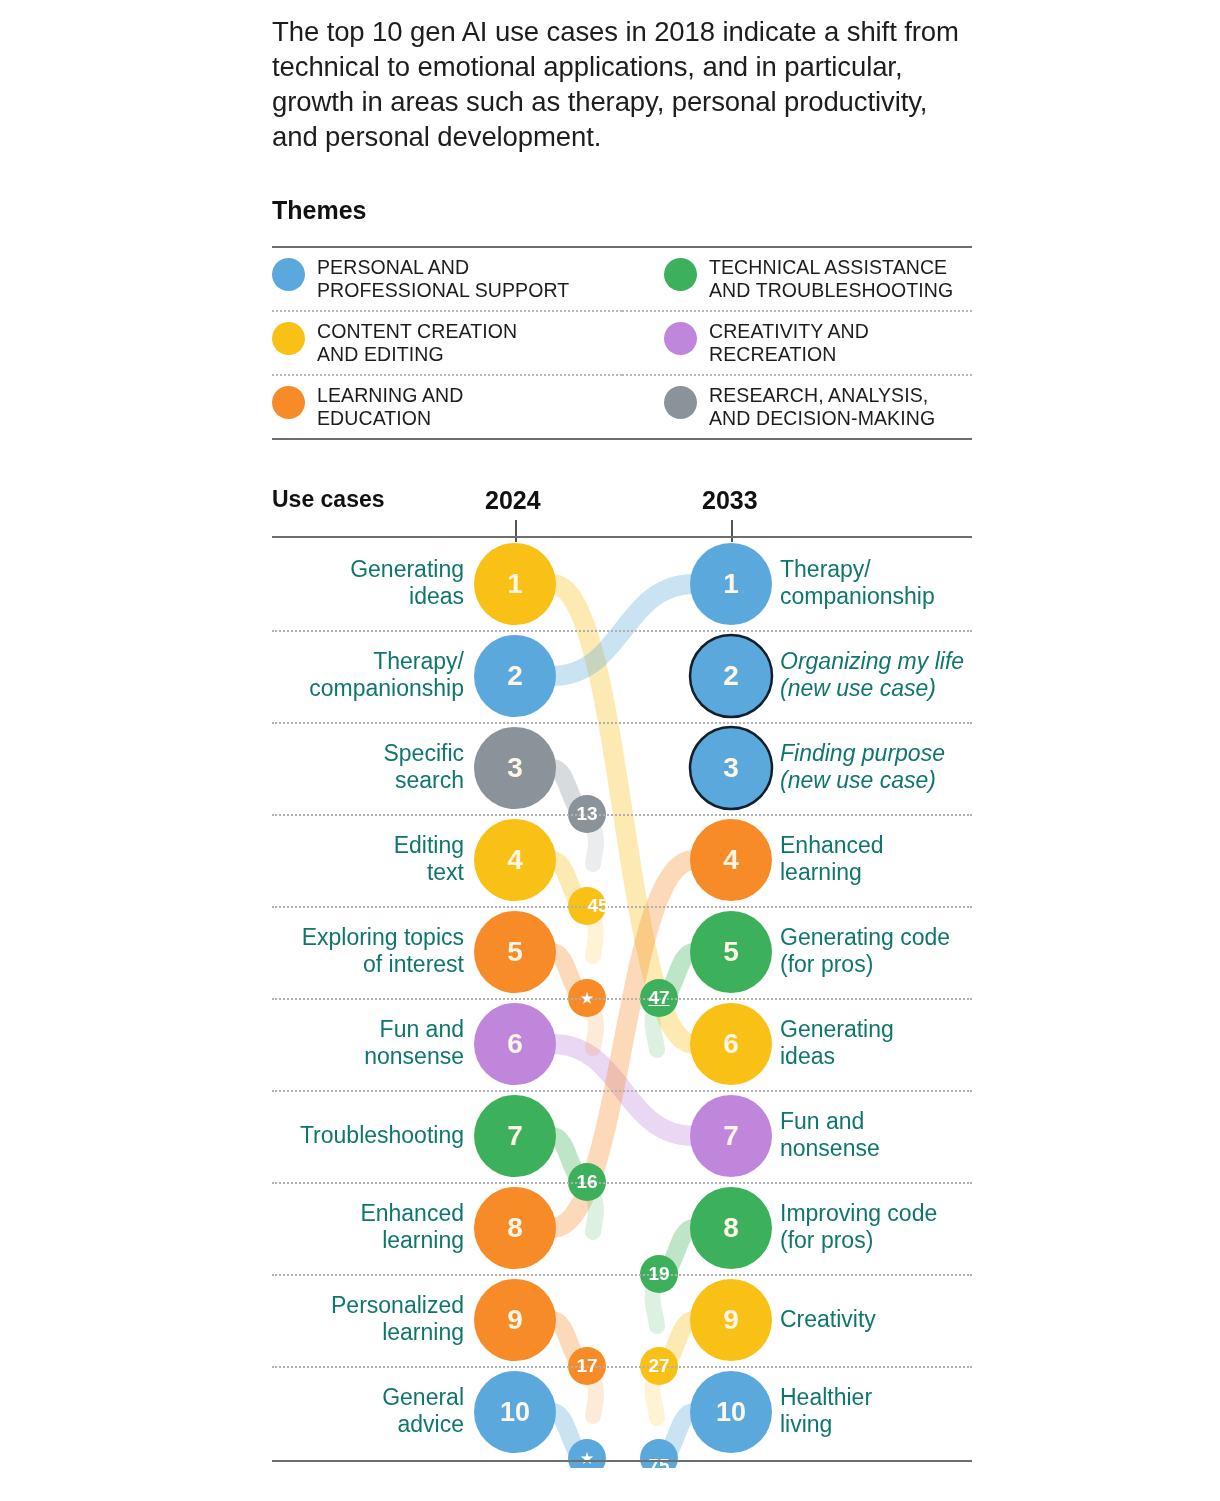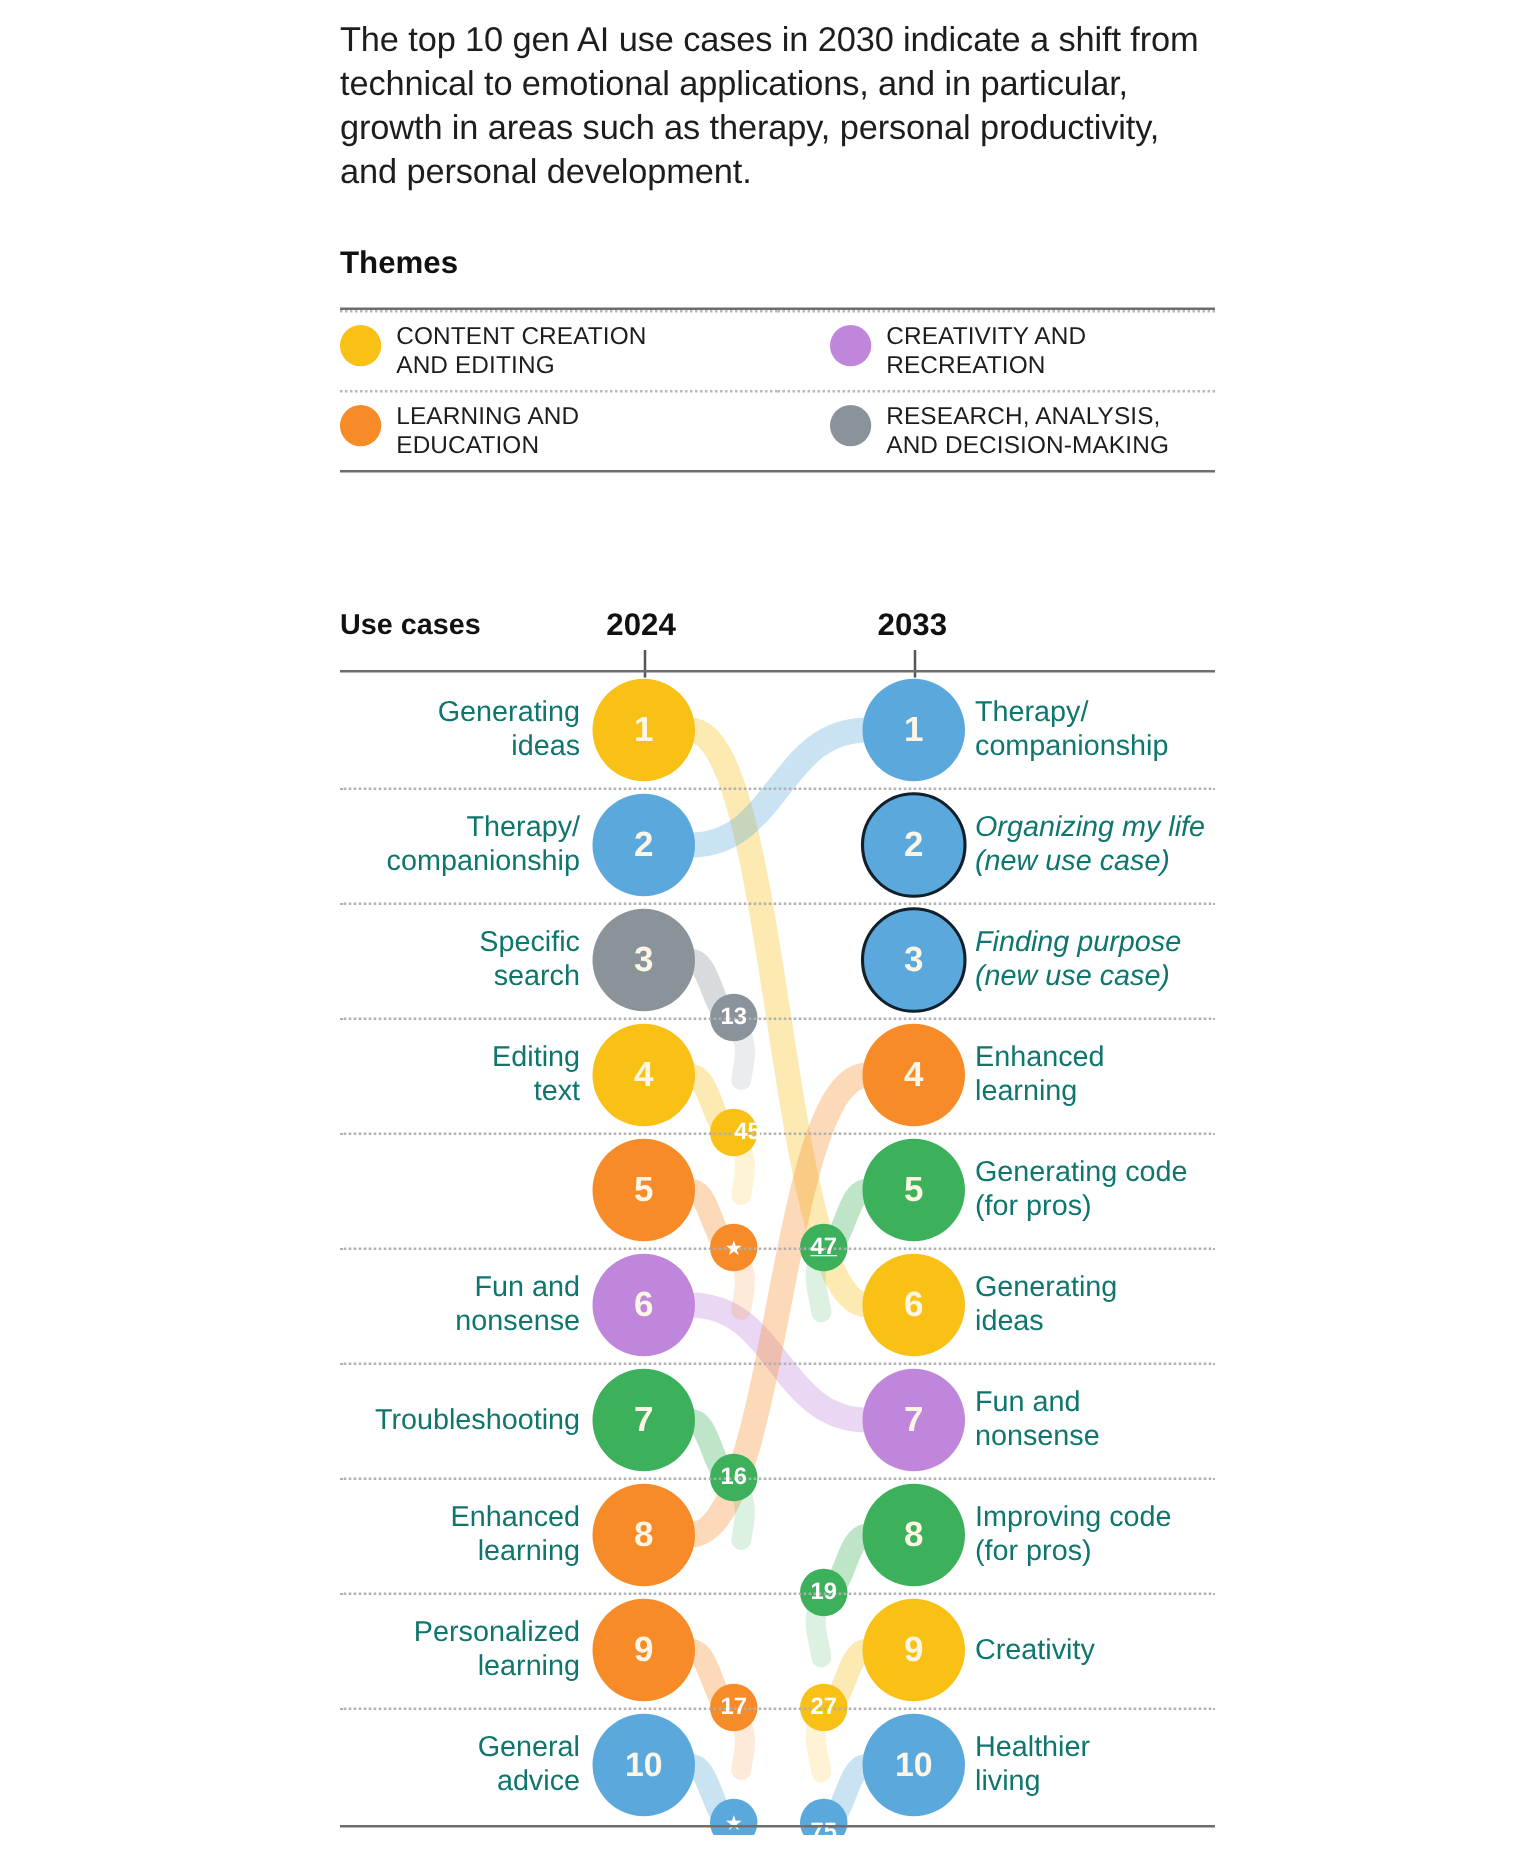--- a/index.html
+++ b/index.html
@@ -79,27 +79,39 @@
   }
   .badge-text {
     position: absolute; font-weight: 700; text-align: center; pointer-events: none;
   }
 </style>
 </head>
 <body>
 
 <div id="page">
 
-  <p class="intro">The top 10 gen AI use cases in 2030 indicate a shift from technical to emotional applications, and in particular, growth in areas such as therapy, personal productivity, and personal development.</p>
+  <p class="intro">The top 10 gen AI use cases in 2018 indicate a shift from technical to emotional applications, and in particular, growth in areas such as therapy, personal productivity, and personal development.</p>
 
   <div class="themes-title">Themes</div>
 
   <div class="legend">
     <div class="legend-rule-top"></div>
 
+    <div class="legend-row">
+      <div class="legend-cell">
+        <span class="swatch" style="background:#5BA9DC"></span>
+        <span class="legend-label">PERSONAL AND
+PROFESSIONAL SUPPORT</span>
+      </div>
+      <div class="legend-cell right">
+        <span class="swatch" style="background:#3CB05B"></span>
+        <span class="legend-label">TECHNICAL ASSISTANCE
+AND TROUBLESHOOTING</span>
+      </div>
+    </div>
 
     <div class="legend-row sep">
       <div class="legend-cell">
         <span class="swatch" style="background:#F9C016"></span>
         <span class="legend-label">CONTENT CREATION
 AND EDITING</span>
       </div>
       <div class="legend-cell right">
         <span class="swatch" style="background:#BF86DB"></span>
         <span class="legend-label">CREATIVITY AND
@@ -204,20 +216,22 @@
       <div class="circle-text" style="left: 202px; top: 122px; width: 82px; font-size: 28px; line-height: 32px;">2</div>
       <div class="node-label left" style="top: 110px;">Therapy/
 companionship</div>
       <div class="circle-text" style="left: 202px; top: 214px; width: 82px; font-size: 28px; line-height: 32px;">3</div>
       <div class="node-label left" style="top: 202px;">Specific
 search</div>
       <div class="circle-text" style="left: 202px; top: 306px; width: 82px; font-size: 28px; line-height: 32px;">4</div>
       <div class="node-label left" style="top: 294px;">Editing
 text</div>
       <div class="circle-text" style="left: 202px; top: 398px; width: 82px; font-size: 28px; line-height: 32px;">5</div>
+      <div class="node-label left" style="top: 386px;">Exploring topics
+of interest</div>
       <div class="circle-text" style="left: 202px; top: 490px; width: 82px; font-size: 28px; line-height: 32px;">6</div>
       <div class="node-label left" style="top: 478px;">Fun and
 nonsense</div>
       <div class="circle-text" style="left: 202px; top: 582px; width: 82px; font-size: 28px; line-height: 32px;">7</div>
       <div class="node-label left" style="top: 583.5px;">Troubleshooting</div>
       <div class="circle-text" style="left: 202px; top: 674px; width: 82px; font-size: 28px; line-height: 32px;">8</div>
       <div class="node-label left" style="top: 662px;">Enhanced
 learning</div>
       <div class="circle-text" style="left: 202px; top: 766px; width: 82px; font-size: 28px; line-height: 32px;">9</div>
       <div class="node-label left" style="top: 754px;">Personalized

